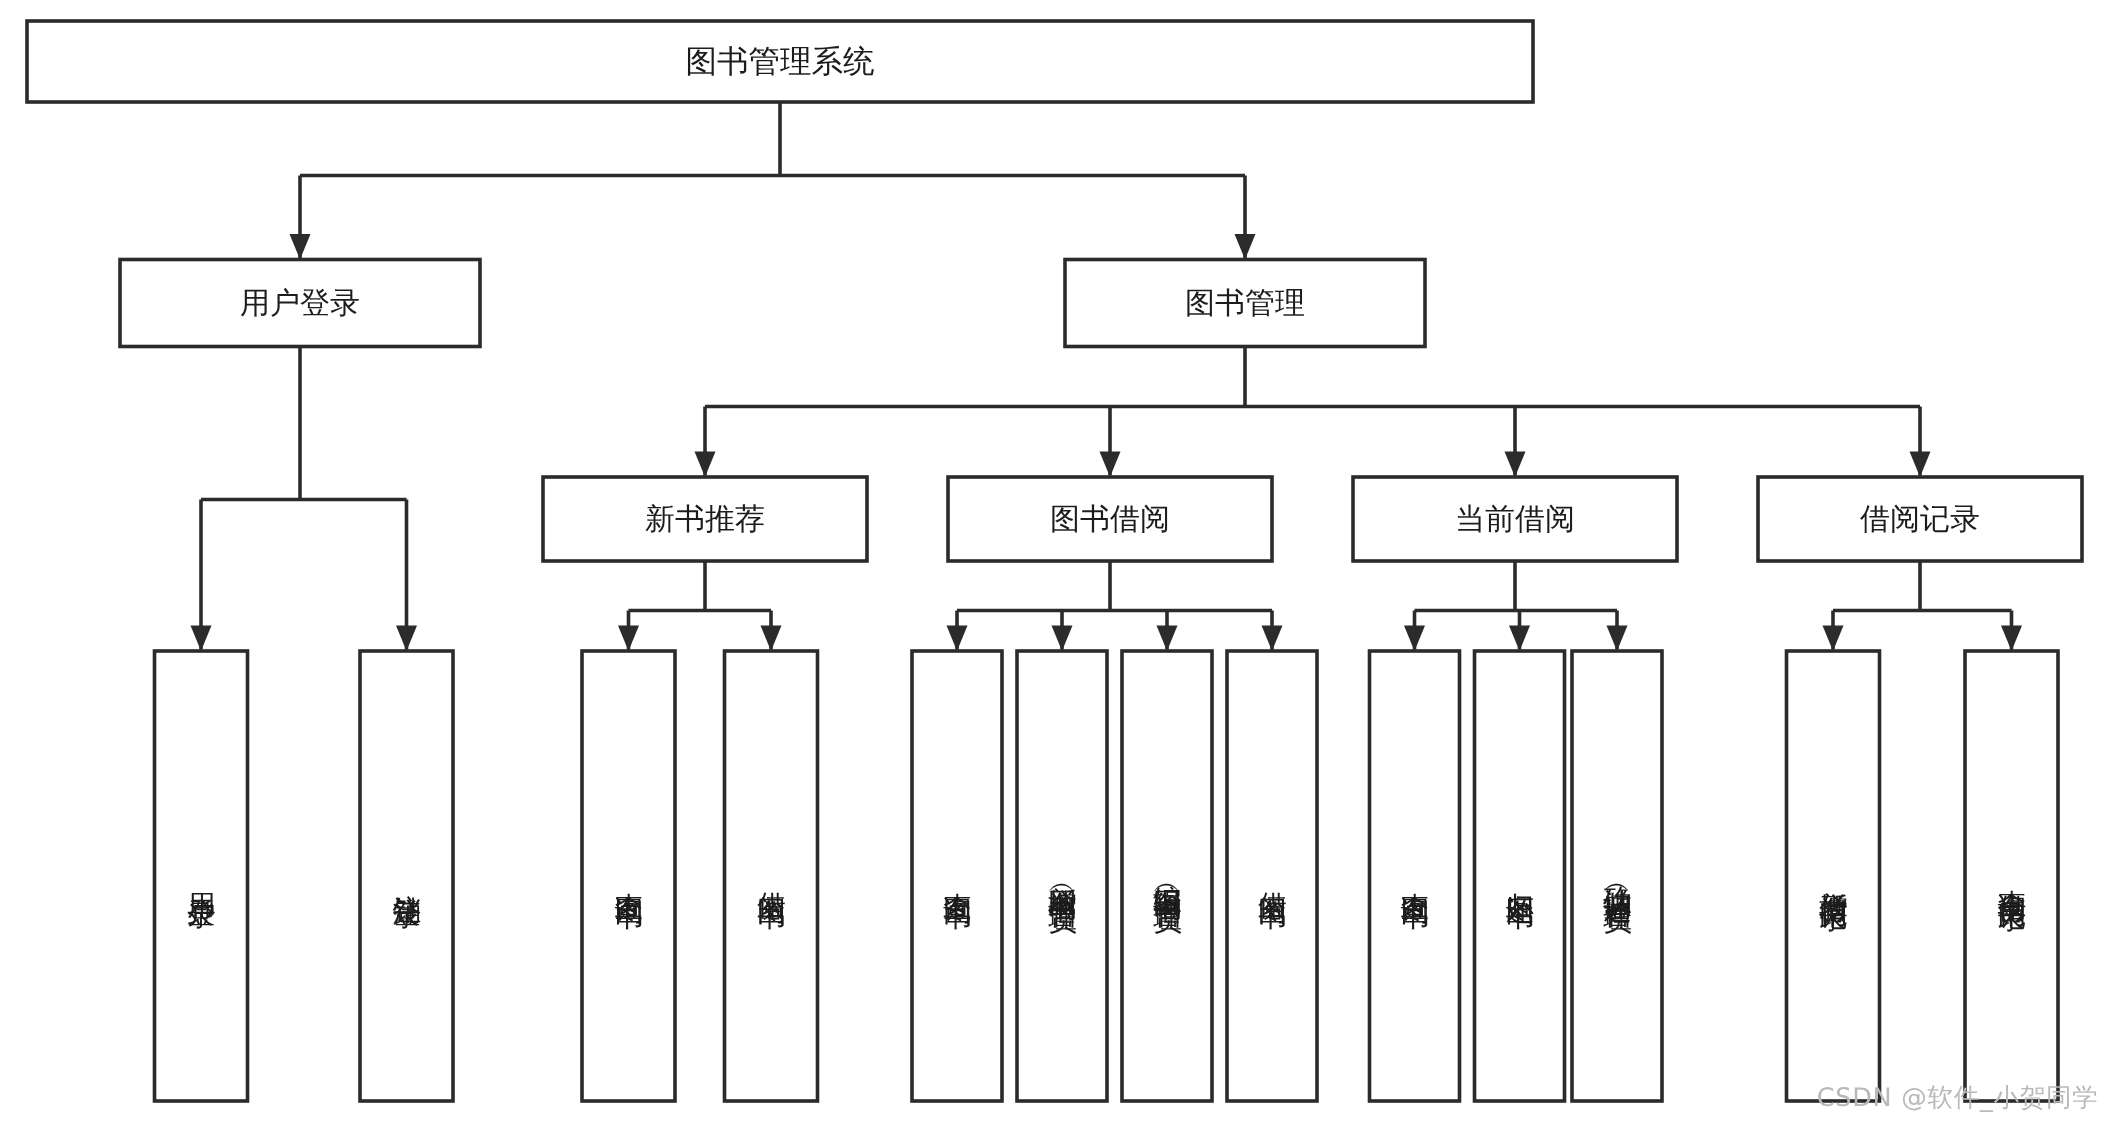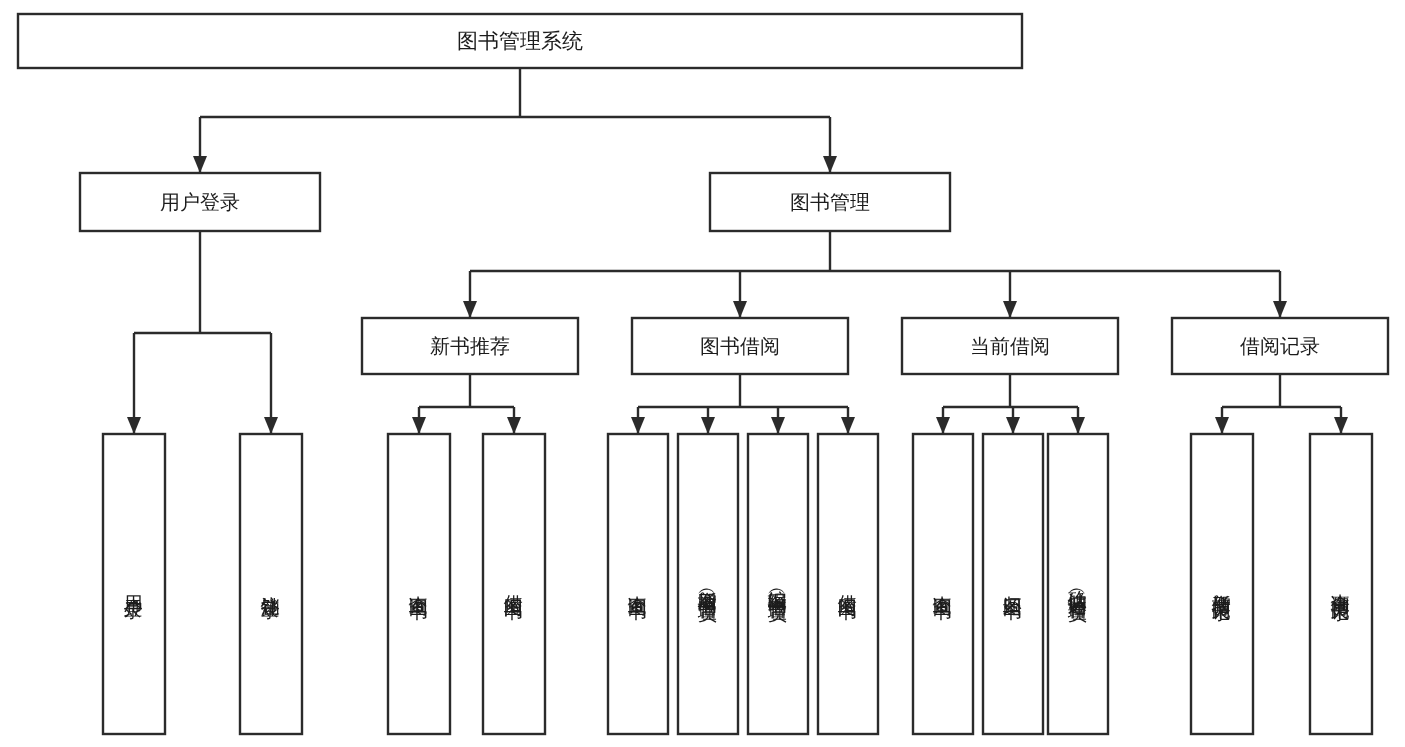--- a/index.html
+++ b/index.html
@@ -183,13 +183,14 @@
         <span class="vlabel">确认归还（管理员）</span>
       </div>
       <div class="vlabel-wrap" style="left: 1191px; top: 434px; width: 62px; height: 300px;">
         <span class="vlabel">新增借阅记录</span>
       </div>
       <div class="vlabel-wrap" style="left: 1310px; top: 434px; width: 62px; height: 300px;">
         <span class="vlabel">查询借阅记录</span>
       </div>
     </div>
 
+  <div id="watermark">CSDN @软件_小贺同学</div>
 </div>
 
 </body></html>

